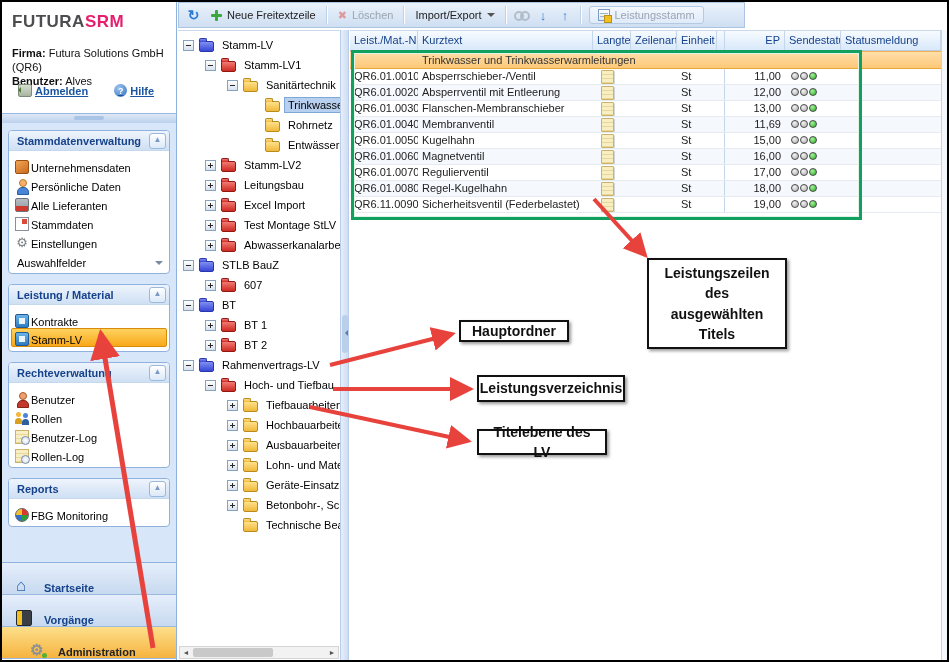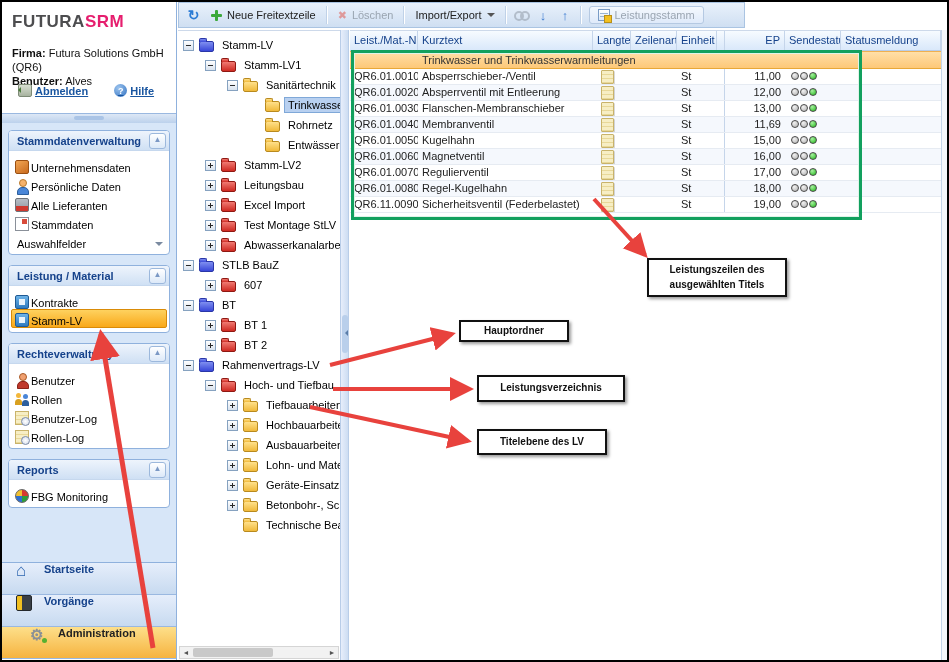--- a/index.html
+++ b/index.html
@@ -49,21 +49,21 @@
   .user-icon::before{content:"";position:absolute;left:4px;top:0;width:6px;height:6px;border-radius:50%;background:#f0a070;border:1px solid #a85a28;}
   .user-icon::after{content:"";position:absolute;left:2px;top:8px;width:10px;height:6px;border-radius:5px 5px 0 0;background:#c0392b;border:1px solid #8a2318;}
   .roles-icon::before{content:"";position:absolute;left:1px;top:1px;width:5px;height:5px;border-radius:50%;background:#f3b73a;box-shadow:7px 1px 0 #4a86d8;}
   .roles-icon::after{content:"";position:absolute;left:0;top:7px;width:7px;height:6px;border-radius:4px 4px 0 0;background:#d8a020;box-shadow:7px 1px 0 #2c5f9e;}
   .user-log-icon,.roles-log-icon{background:repeating-linear-gradient(180deg,#f7eec4 0 3px,#e8d898 3px 4px);border:1px solid #c9b36a;box-sizing:border-box;}
   .user-log-icon::after,.roles-log-icon::after{content:"";position:absolute;right:-2px;bottom:-2px;width:7px;height:7px;border-radius:50%;background:radial-gradient(#fff,#cfd8e8);border:1px solid #7a8aa8;}
   .monitoring-icon{border-radius:50%;background:conic-gradient(#d83a30 0 25%,#2e9e3a 25% 50%,#2f6fd0 50% 75%,#f0c030 75% 100%);border:1px solid #666;box-sizing:border-box;}
 
   
   .bottom-nav{position:absolute;left:0;right:0;bottom:0;height:97px;border-top:1px solid #8fb1dd;}
-  .bottom-bar{height:31px;border-bottom:1px solid #9ab8e0;background:linear-gradient(#e6eefb,#c7daf0);display:flex;align-items:flex-start;gap:12px;padding:0 14px;color:#15428b;font-weight:bold;cursor:pointer;}
+  .bottom-bar{height:31px;border-bottom:1px solid #9ab8e0;background:linear-gradient(#e6eefb,#c7daf0);display:flex;align-items:flex-end;gap:12px;padding:0 14px;color:#15428b;font-weight:bold;cursor:pointer;}
   .bottom-bar.active{background:linear-gradient(#fddf8a,#f6b33f);color:#222;padding-left:28px;}
   .nav-icon{width:16px;height:16px;position:relative;display:inline-block;flex:none;}
   .home-icon::before{content:"⌂";font-size:17px;font-weight:bold;color:#2e66b0;line-height:15px;}
   .folder-icon{background:linear-gradient(90deg,#f2c021 0 5px,#3a3f45 5px);border:1px solid #23272b;border-radius:2px;box-sizing:border-box;}
   .admin-gear-icon::before{content:"⚙";font-size:15px;color:#8a9096;line-height:16px;}
   .admin-gear-icon::after{content:"";position:absolute;right:-1px;bottom:0;width:5px;height:5px;border-radius:50%;background:#58b030;}
 
   
   .toolbar{position:absolute;left:178px;top:2px;width:567px;height:26px;box-sizing:border-box;background:linear-gradient(#e9f1fb,#cfdff2);border:1px solid #aac4e2;display:flex;align-items:center;gap:7px;padding:0 7px;}
   .tb-btn{background:none;border:0;font:inherit;display:flex;align-items:center;gap:5px;color:#222;cursor:pointer;padding:2px 3px;}
@@ -127,21 +127,21 @@
   .g-row .cell{padding-top:1px;color:#222;}
   .c-ep{text-align:right;}
   .note-icon{width:11px;height:12px;display:inline-block;background:repeating-linear-gradient(180deg,#f7eec4 0 3px,#e8d898 3px 4px);border:1px solid #c9b36a;border-radius:1px;box-shadow:1px 1px 0 rgba(0,0,0,.15);margin-left:4px;}
   .traffic{display:inline-flex;gap:1px;margin-left:2px;margin-top:1px;}
   .traffic i{width:8px;height:8px;border-radius:50%;border:1px solid #4a4a4a;box-sizing:border-box;background:radial-gradient(circle at 35% 30%,#f2f2f2,#b0b0b0);}
   .traffic i.on{background:radial-gradient(circle at 35% 30%,#a8f0a0,#1fb818);}
 
   
   .green-rect{position:absolute;left:351px;top:50px;width:505px;height:164px;border:3px solid #12a05e;box-shadow:inset 0 0 0 1px #dff3e8;z-index:40;pointer-events:none;}
   .overlay-svg{position:absolute;left:0;top:0;z-index:60;pointer-events:none;}
-  .ann-box{position:absolute;background:#fff;border:2px solid #111;box-shadow:2px 2px 3px rgba(0,0,0,.4);font-weight:bold;font-size:10px;color:#111;display:flex;align-items:center;justify-content:center;text-align:center;padding:3px 8px;z-index:55;box-sizing:border-box;line-height:1.45;}
+  .ann-box{position:absolute;background:#fff;border:2px solid #111;box-shadow:2px 2px 3px rgba(0,0,0,.4);font-weight:bold;font-size:14px;color:#111;display:flex;align-items:center;justify-content:center;text-align:center;padding:3px 8px;z-index:55;box-sizing:border-box;line-height:1.45;}
   #box-lz{left:647px;top:258px;width:140px;}
   #box-ho{left:459px;top:320px;width:110px;height:22px;}
   #box-lv{left:477px;top:375px;width:148px;height:27px;}
   #box-te{left:477px;top:429px;width:130px;height:26px;}
 </style>
 </head>
 <body>
 
 <div class="sidebar">
   <div class="logo-area">
@@ -185,20 +185,24 @@
           <div class="p-item">
             <span class="p-icon suppliers-icon"></span>
             <span class="p-label">Alle Lieferanten</span>
           </div>
 
           <div class="p-item">
             <span class="p-icon masterdata-icon"></span>
             <span class="p-label">Stammdaten</span>
           </div>
 
+          <div class="p-item">
+            <span class="p-icon settings-icon"></span>
+            <span class="p-label">Einstellungen</span>
+          </div>
 
           <div class="p-item kind-dropdown">
 
             <span class="p-label">Auswahlfelder</span>
           </div>
 
       </div>
     </div>
     <div class="panel">
       <div class="panel-header"><span>Leistung / Material</span><span class="collapse-btn">▲</span></div>

